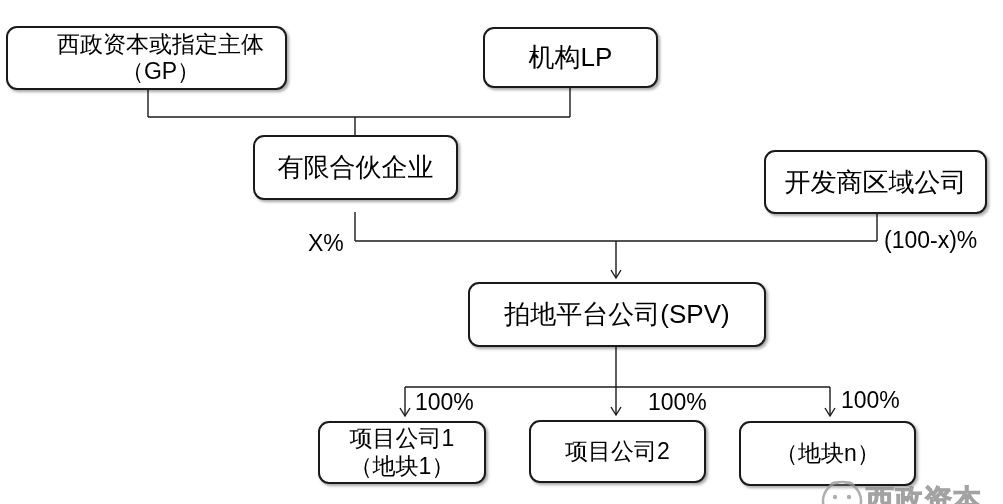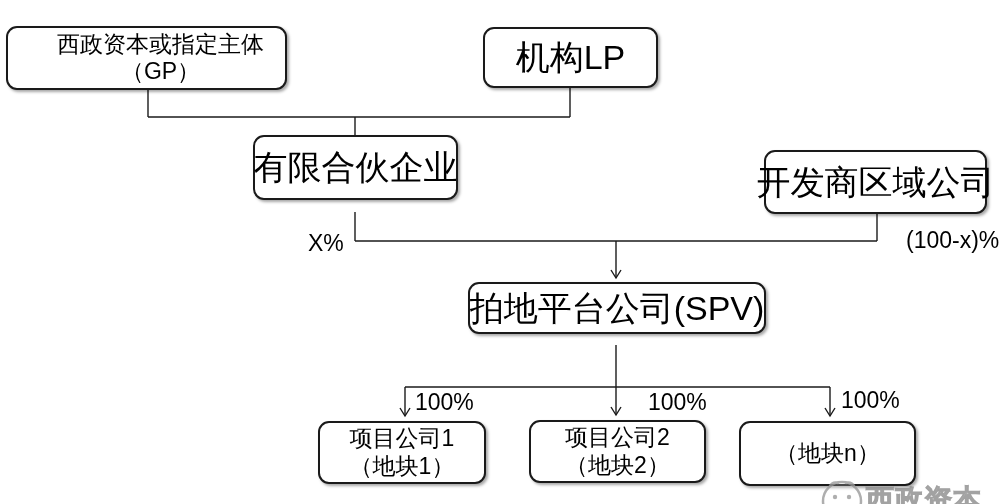--- a/index.html
+++ b/index.html
@@ -34,44 +34,44 @@
     background: #ffffff;
     border: 2px solid #1a1a1a;
     border-radius: 11px;
     box-shadow: 2px 2px 3px rgba(0,0,0,0.35);
     display: flex;
     flex-direction: column;
     align-items: center;
     justify-content: center;
     text-align: center;
     color: #000000;
-    font-size: 34px;
+    font-size: 26px;
     line-height: 1.18;
     z-index: 2;
     white-space: nowrap;
   }
   .node.two-line { font-size: 23px; }
   .node-gp          { left: 6px;   top: 26px;  width: 281px; height: 64px; padding-left: 28px; }
   .node-lp          { left: 483px; top: 27px;  width: 175px; height: 61px; }
   .node-partnership { left: 253px; top: 135px; width: 205px; height: 65px; }
   .node-developer   { left: 764px; top: 150px; width: 223px; height: 64px; align-items: center; }
-  .node-spv         { left: 468px; top: 282px; width: 298px; height: 52px; }
+  .node-spv         { left: 468px; top: 282px; width: 298px; height: 65px; }
   .node-project1    { left: 318px; top: 421px; width: 168px; height: 63px; }
   .node-project2    { left: 529px; top: 420px; width: 177px; height: 63px; }
   .node-projectn    { left: 739px; top: 421px; width: 177px; height: 65px; }
   .edge-label {
     position: absolute;
     color: #000000;
     font-size: 23px;
     line-height: 1.1;
     z-index: 3;
     white-space: nowrap;
   }
   .label-x       { left: 308px; top: 231px; }
-  .label-100x    { left: 884px; top: 228px; margin-left: 22px; }
+  .label-100x    { left: 884px; top: 228px; }
   .label-100-a   { left: 415px; top: 390px; }
   .label-100-b   { left: 648px; top: 390px; }
   .label-100-c   { left: 841px; top: 388px; }
   .watermark {
     position: absolute;
     left: 818px;
     top: 440px;
     display: flex;
     align-items: center;
     z-index: 4;
@@ -135,21 +135,20 @@
     <span>拍地平台公司(SPV)</span>
   </div>
 
   <div class="node node-project1 two-line">
     <span>项目公司1</span>
     <span>（地块1）</span>
   </div>
 
   <div class="node node-project2 two-line">
     <span>项目公司2</span>
-    <span>（地块2）</span>
   </div>
 
   <div class="node node-projectn two-line">
     <span>（地块n）</span>
   </div>
 
   <div class="edge-label label-x">X%</div>
   <div class="edge-label label-100x">(100-x)%</div>
   <div class="edge-label label-100-a">100%</div>
   <div class="edge-label label-100-b">100%</div>

